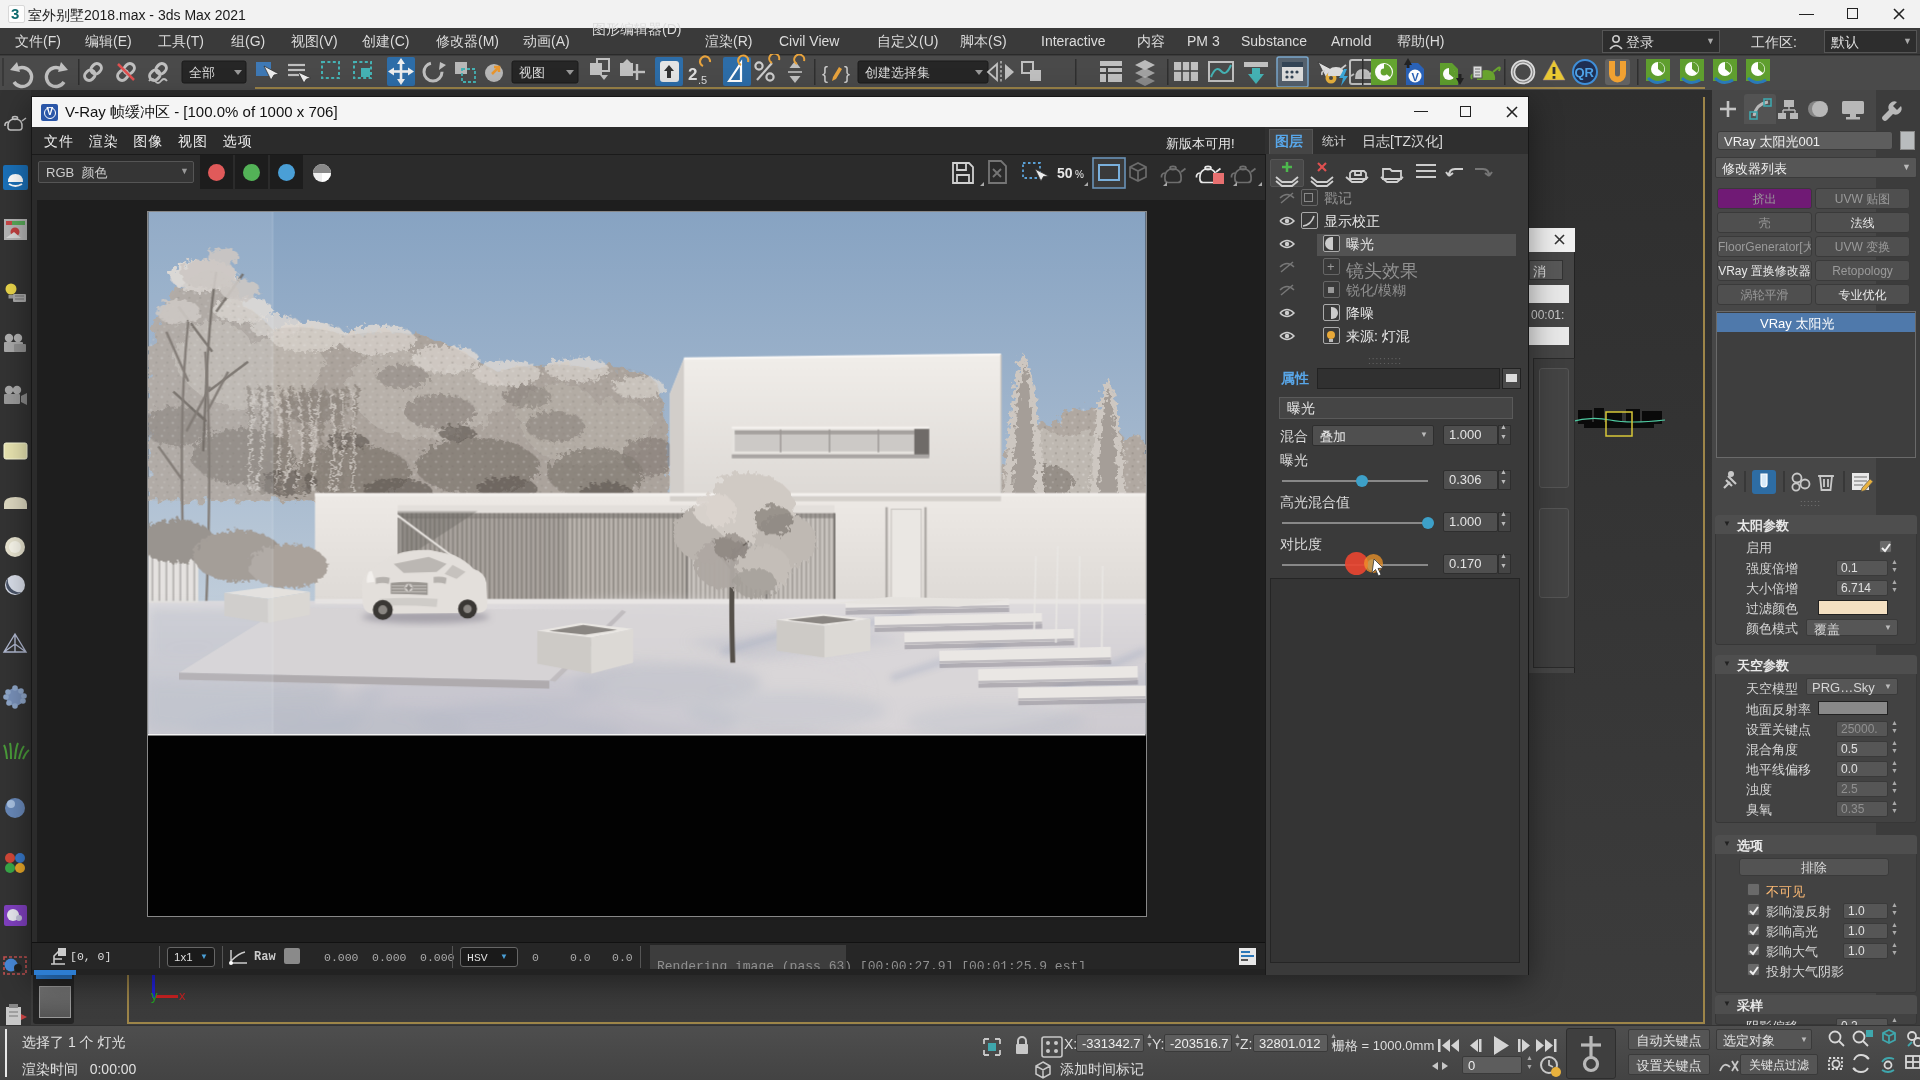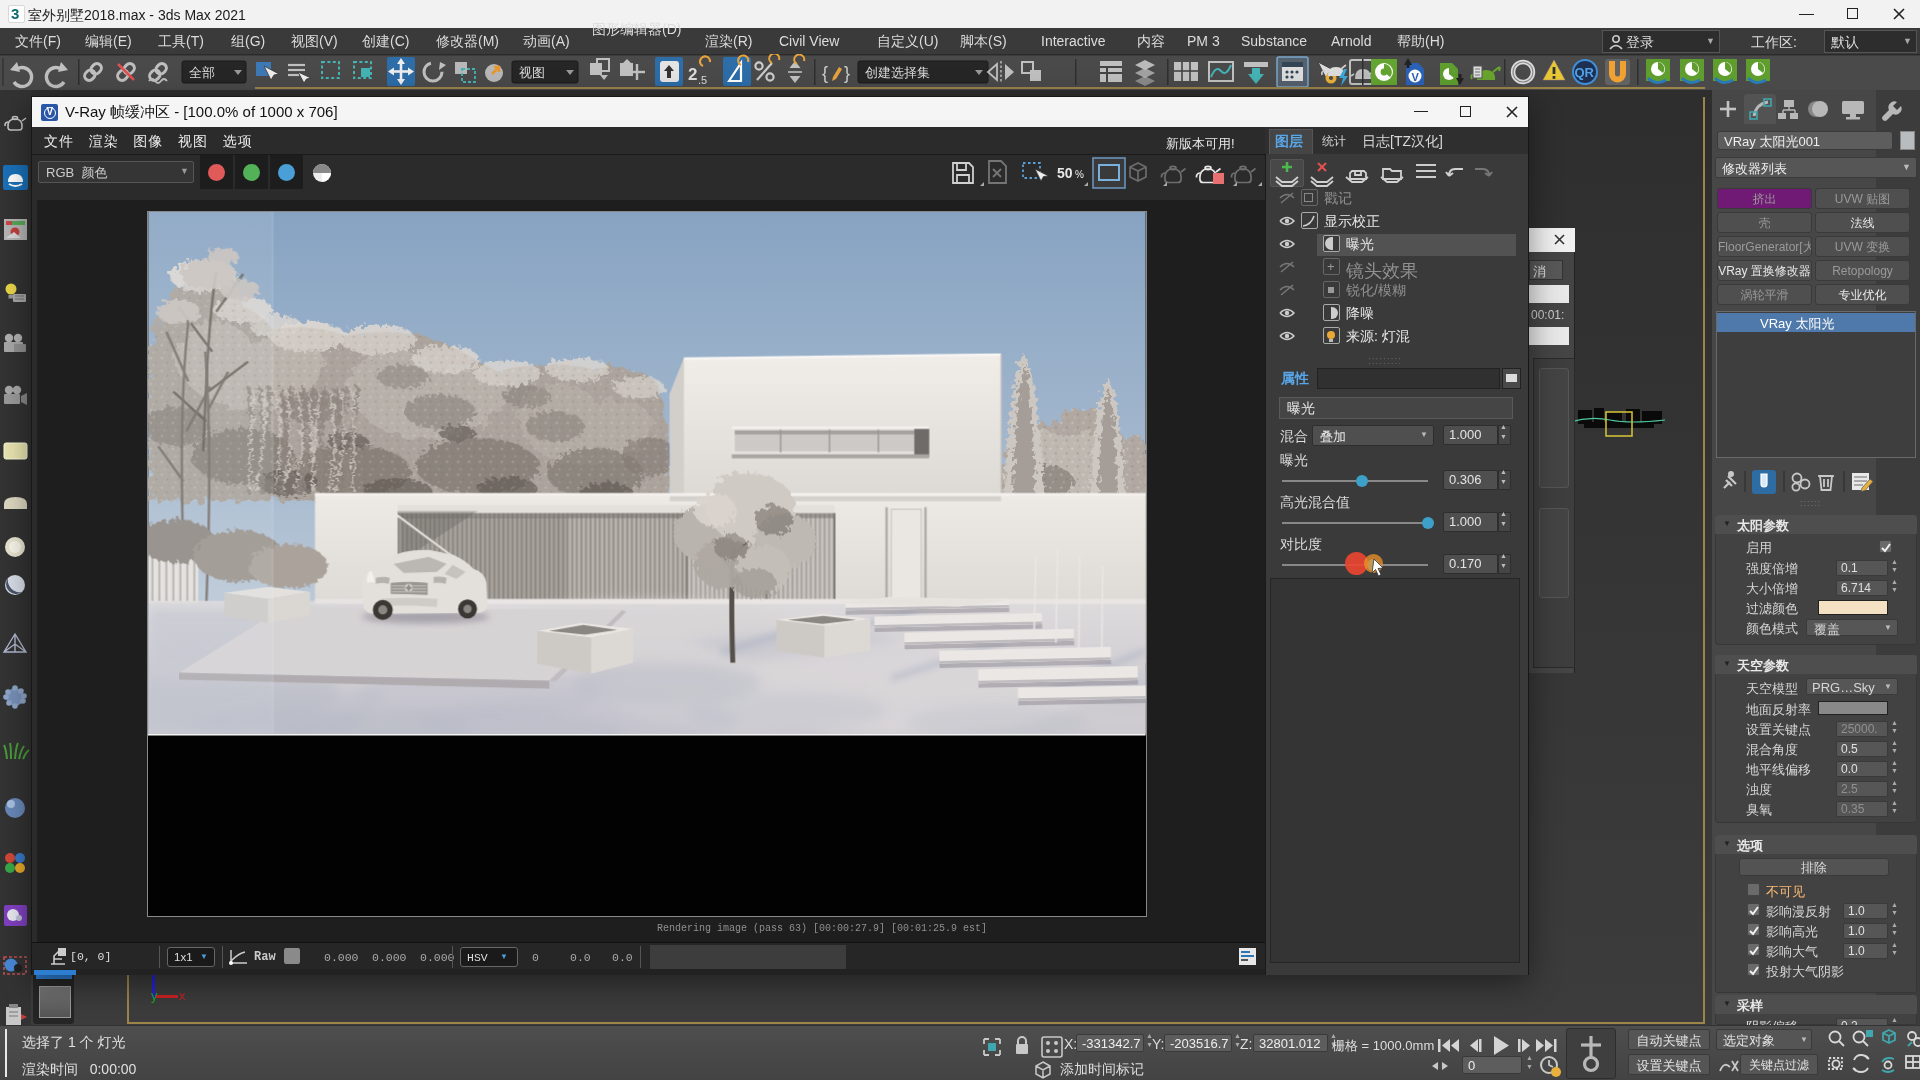--- a/index.html
+++ b/index.html
@@ -673,21 +673,21 @@
       <div class="tx" style="left:388px;top:854px;color:#aaa;font-size:11.5px;font-family:'Liberation Mono',monospace">0.000</div>
       <div class="abs" style="left:420px;top:849px;width:1px;height:22px;background:#555"></div>
       <div class="abs" style="left:428px;top:850px;width:58px;height:20px;background:#1a1a1a;border:1px solid #666;border-radius:3px"></div>
       <div class="tx" style="left:435px;top:854px;color:#ddd;font-size:11.5px;font-family:Liberation Mono, monospace">HSV</div>
       <div class="tx" style="left:468px;top:855px;color:#4a9fd6;font-size:8px">▼</div>
       <div class="tx" style="left:500px;top:854px;color:#aaa;font-size:11.5px;font-family:'Liberation Mono',monospace">0</div>
       <div class="tx" style="left:538px;top:854px;color:#aaa;font-size:11.5px;font-family:'Liberation Mono',monospace">0.0</div>
       <div class="tx" style="left:580px;top:854px;color:#aaa;font-size:11.5px;font-family:'Liberation Mono',monospace">0.0</div>
       <div class="abs" style="left:608px;top:849px;width:1px;height:22px;background:#555"></div>
       <div class="abs" style="left:618px;top:848px;width:196px;height:24px;background:#3d3d3d"></div>
-      <div class="tx" style="left:625px;top:826px;color:#8f8f8f;font-size:10px;font-family:'Liberation Mono',monospace">Rendering image (pass 63) [00:00:27.9] [00:01:25.9 est]</div>
+      <div class="tx" style="left:625px;top:862px;color:#8f8f8f;font-size:13px;font-family:'Liberation Mono',monospace">Rendering image (pass 63) [00:00:27.9] [00:01:25.9 est]</div>
       <svg class="abs" style="left:1206px;top:850px" width="20" height="20">
         <rect x="1" y="1" width="17" height="17" fill="#e8e8e8"></rect>
         <g stroke="#2a77b8" stroke-width="2">
           <line x1="3" y1="5" x2="12" y2="5"></line>
           <line x1="3" y1="9" x2="16" y2="9"></line>
         </g>
         <line x1="3" y1="13" x2="10" y2="13" stroke="#555" stroke-width="2"></line>
       </svg>
       <div class="abs" style="left:0;top:872px;width:1233px;height:6px;background:#222"></div>
       <div class="abs" style="left:2px;top:873px;width:42px;height:5px;background:#2d7dd1"></div>

